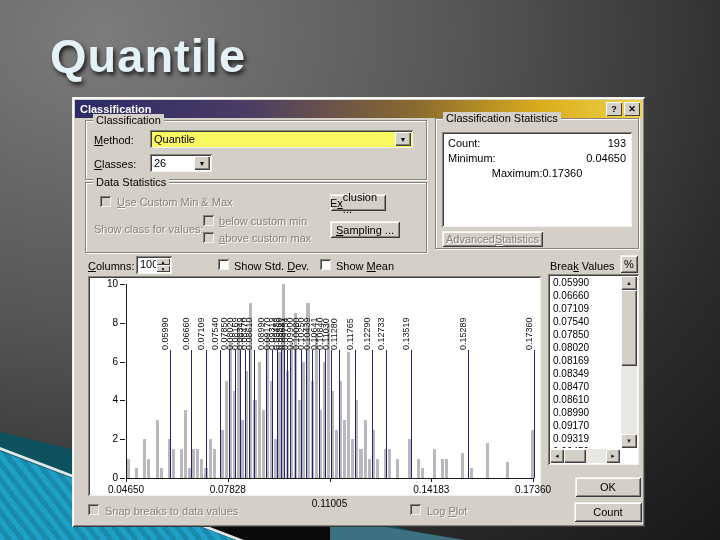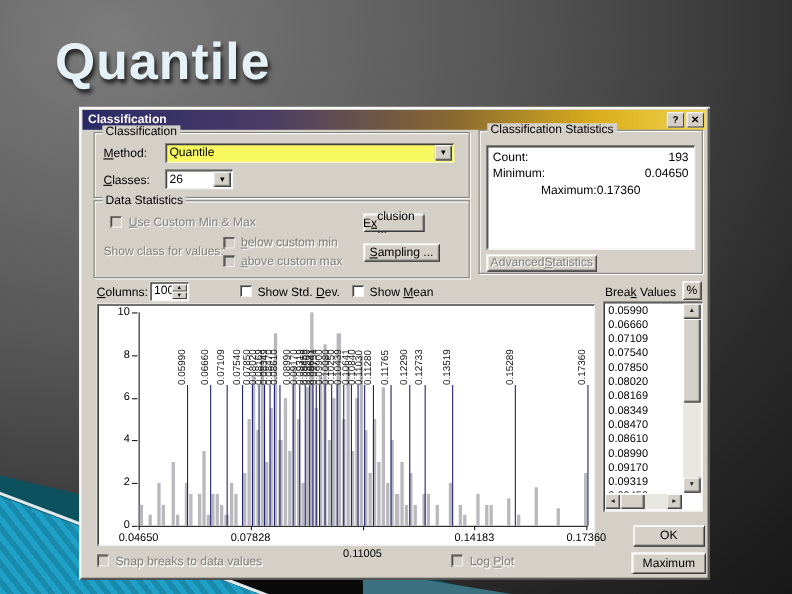--- a/index.html
+++ b/index.html
@@ -367,19 +367,19 @@
         <span class="sb" style="left:0;bottom:0;width:16px;height:14px">▼</span>
       </div>
       <div class="hscroll">
         <span class="sb" style="left:0;top:0;width:14px;height:14px">◄</span>
         <span class="sb" style="left:14px;top:0;width:22px;height:14px"></span>
         <span class="sb" style="right:0;top:0;width:14px;height:14px">►</span>
       </div>
     </div>
 
     <div class="btn raised" style="left:503px;top:380px;width:66px;height:20px">OK</div>
-    <div class="btn raised" style="left:502px;top:405px;width:68px;height:20px">Maximum</div>
+    <div class="btn raised" style="left:502px;top:405px;width:68px;height:20px">Count</div>
     <span class="cb disbox" style="left:16px;top:407px"></span>
     <span class="abs dis" style="left:33px;top:408px">Snap breaks to data values</span>
     <span class="cb disbox" style="left:338px;top:407px"></span>
     <span class="abs dis" style="left:355px;top:408px">Log <u>P</u>lot</span>
   </div>
 </div>
 
 </body></html>

